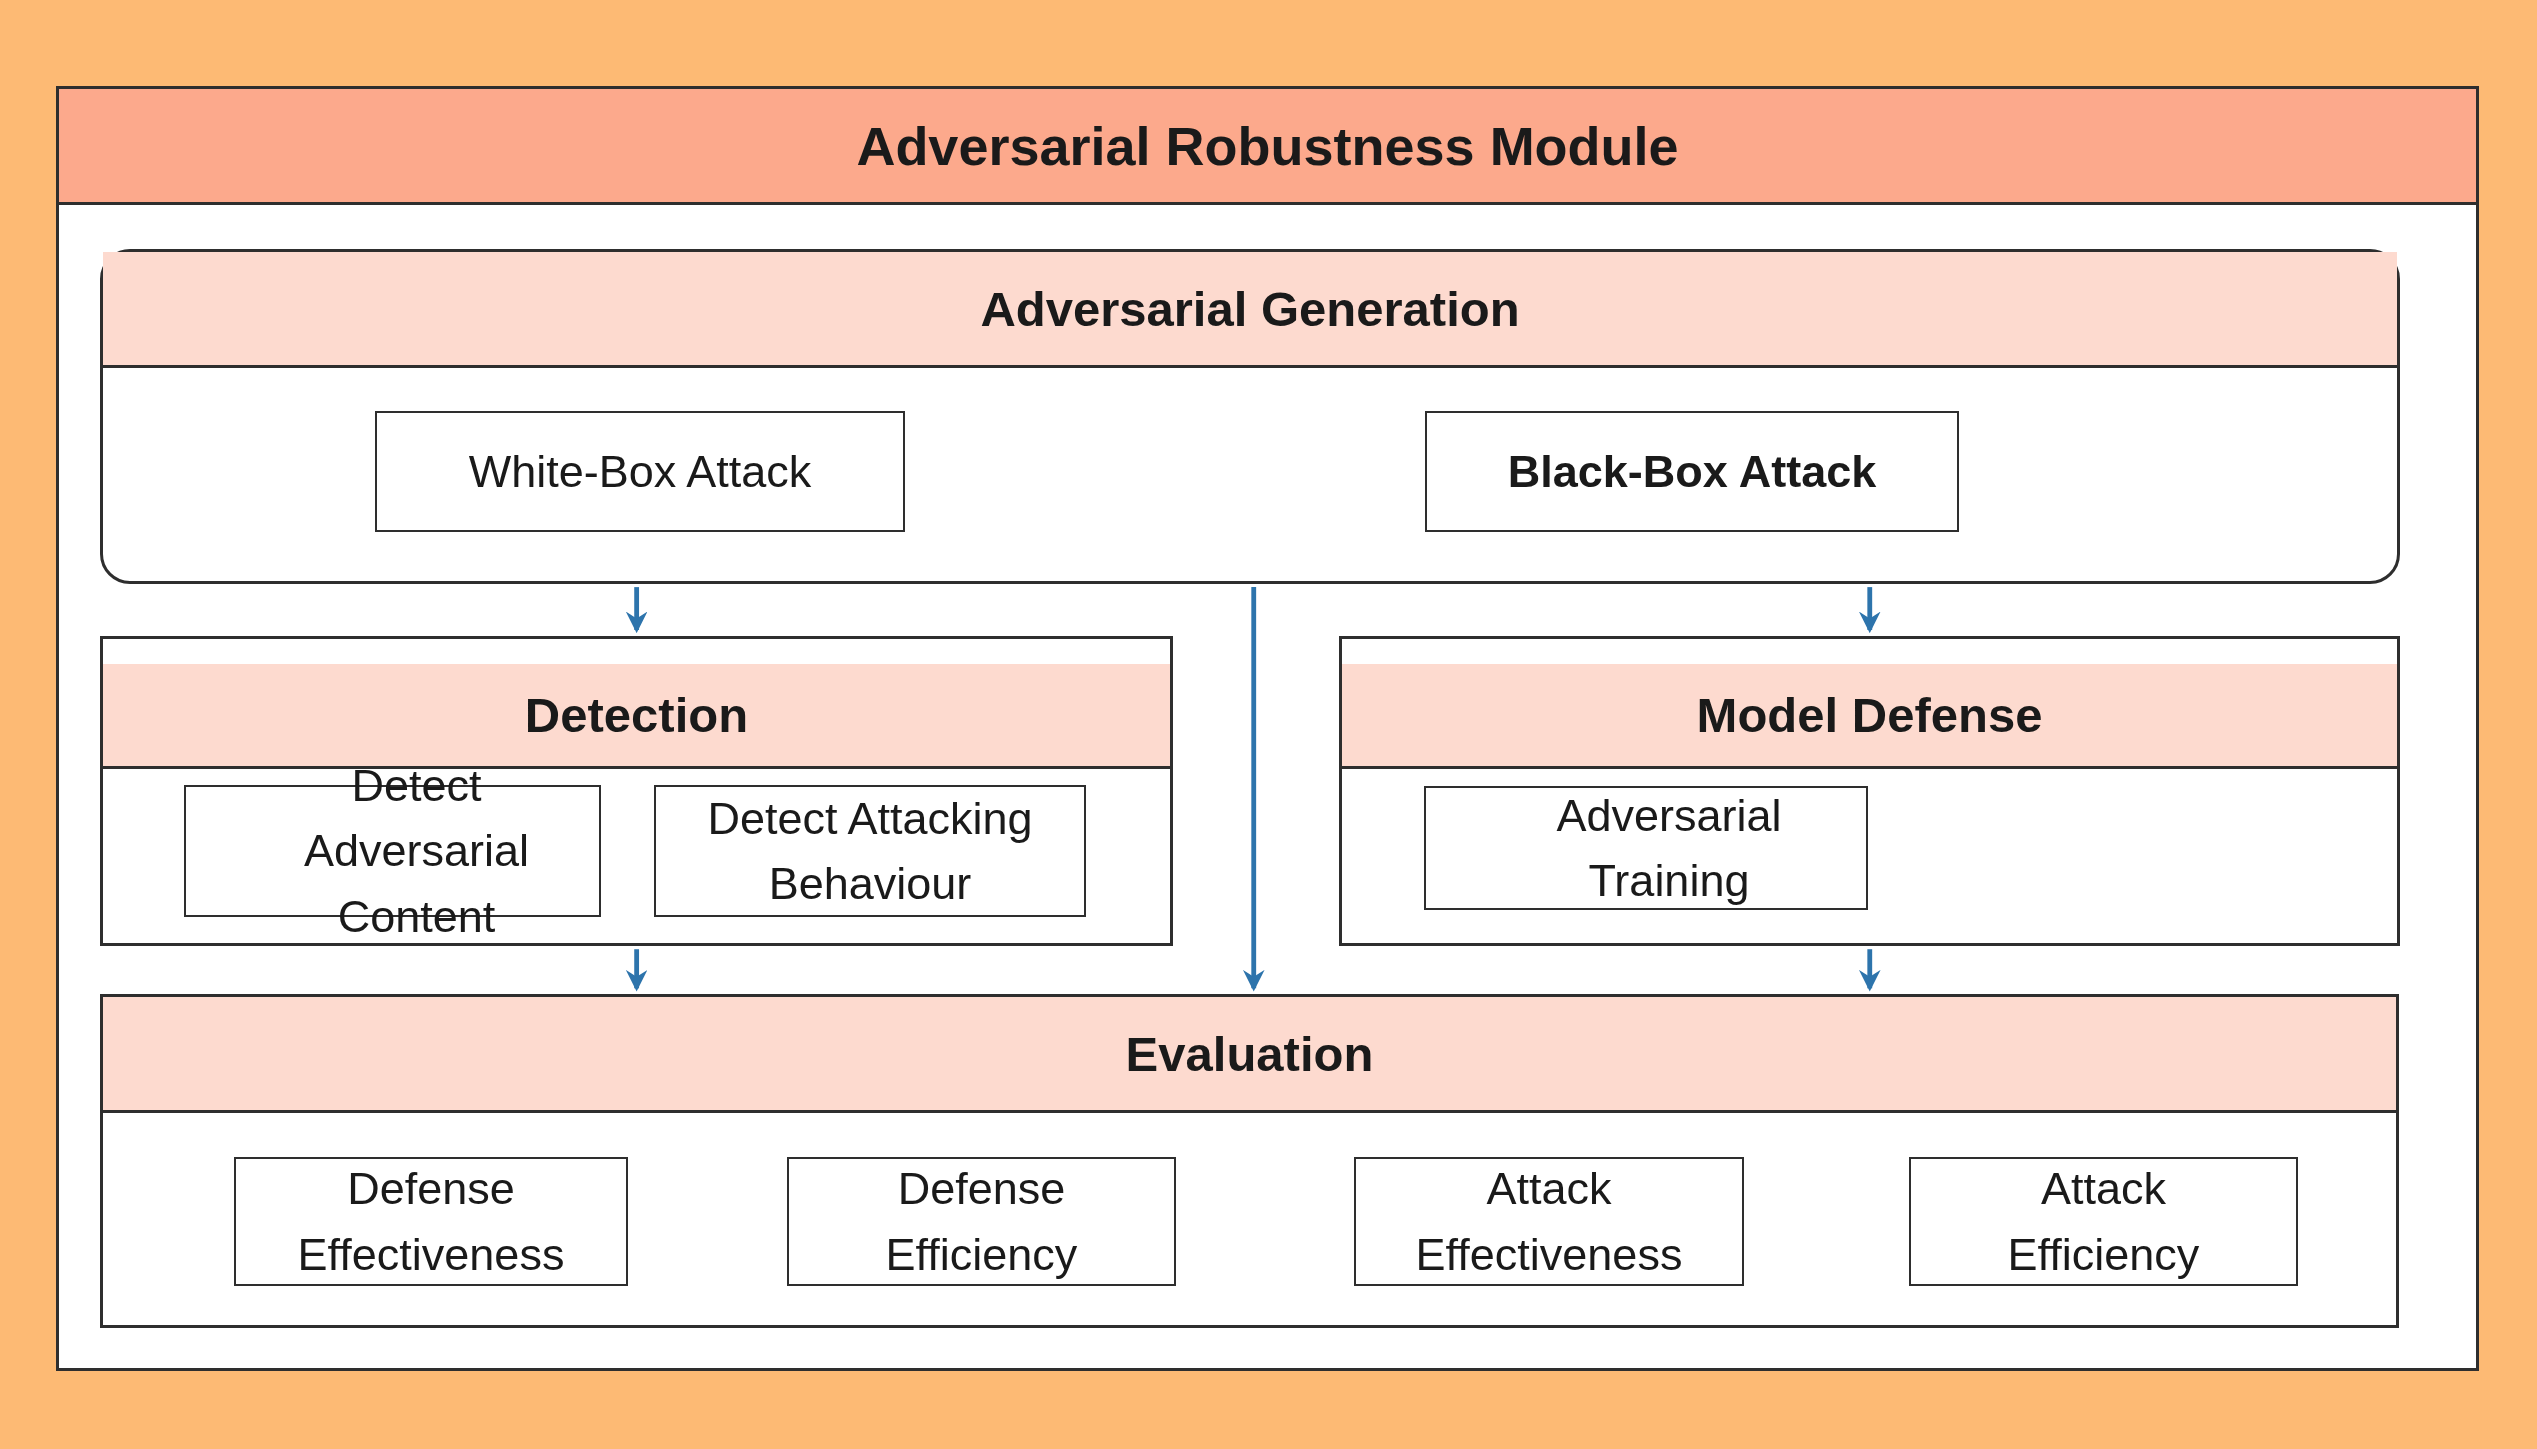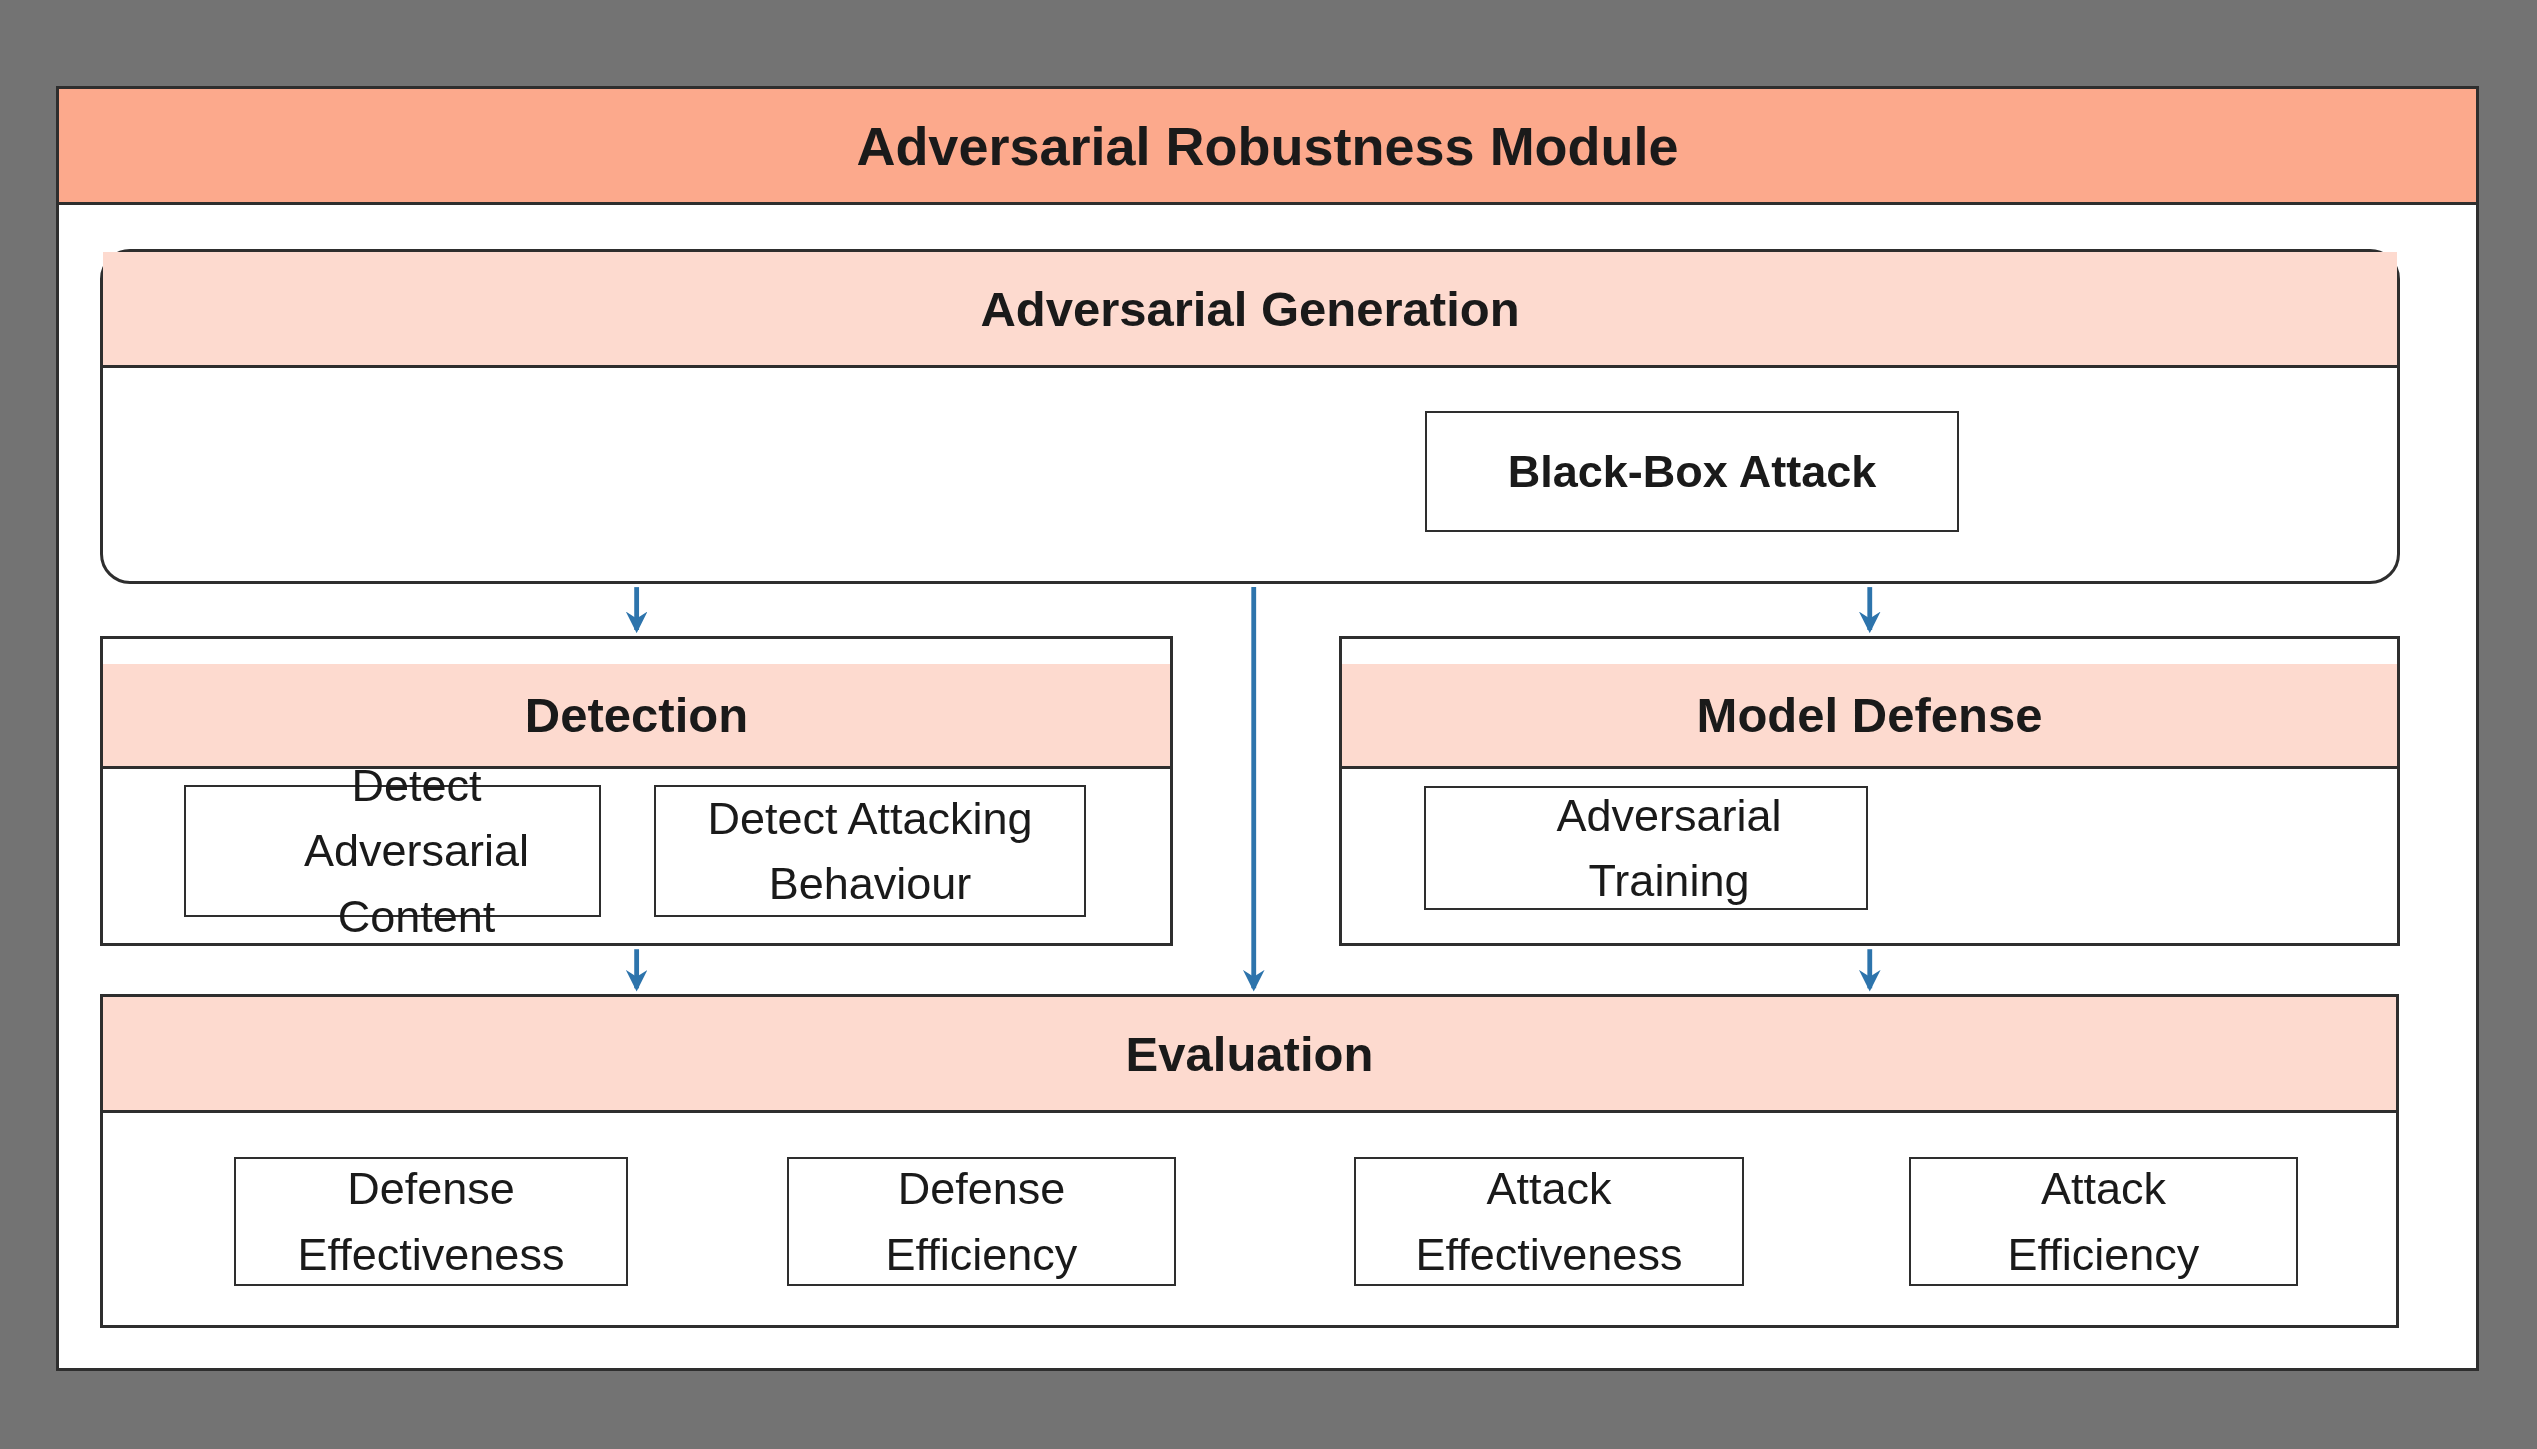--- a/index.html
+++ b/index.html
@@ -6,21 +6,21 @@
     --c-border:#2E2E2E;
     --c-title:#FCA98C;
     --c-header:#FDDACF;
     --c-arrow:#2D74AC;
     --c-text:#1A1A1A;
   }
   html,body{margin:0;padding:0;background:#ffffff;}
   #stage{
     position:relative;
     width:2538px;height:1449px;
-    background:#737373;
+    background:#fdba74;
     font-family:"Liberation Sans","DejaVu Sans",sans-serif;
     color:var(--c-text);
     overflow:hidden;
   }
   #outer{
     position:absolute;left:56px;top:86px;width:2423px;height:1285px;
     border:3.2px solid var(--c-border);
     background:#ffffff;
     box-sizing:border-box;
   }
@@ -88,20 +88,23 @@
   <div id="outer">
     <div id="title-bar">
       <span>Adversarial Robustness Module</span>
     </div>
   </div>
 
   <div class="section" id="sec-generation">
     <div class="section-header hdr-tall">
       <span>Adversarial Generation</span>
     </div>
+    <div class="box" id="box-whitebox">
+      <span>White-Box Attack</span>
+    </div>
     <div class="box" id="box-blackbox">
       <span>Black-Box Attack</span>
     </div>
   </div>
 
   <div class="section" id="sec-detection">
     <div class="section-header hdr-mid">
       <span>Detection</span>
     </div>
     <div class="box" id="box-detect-content">

